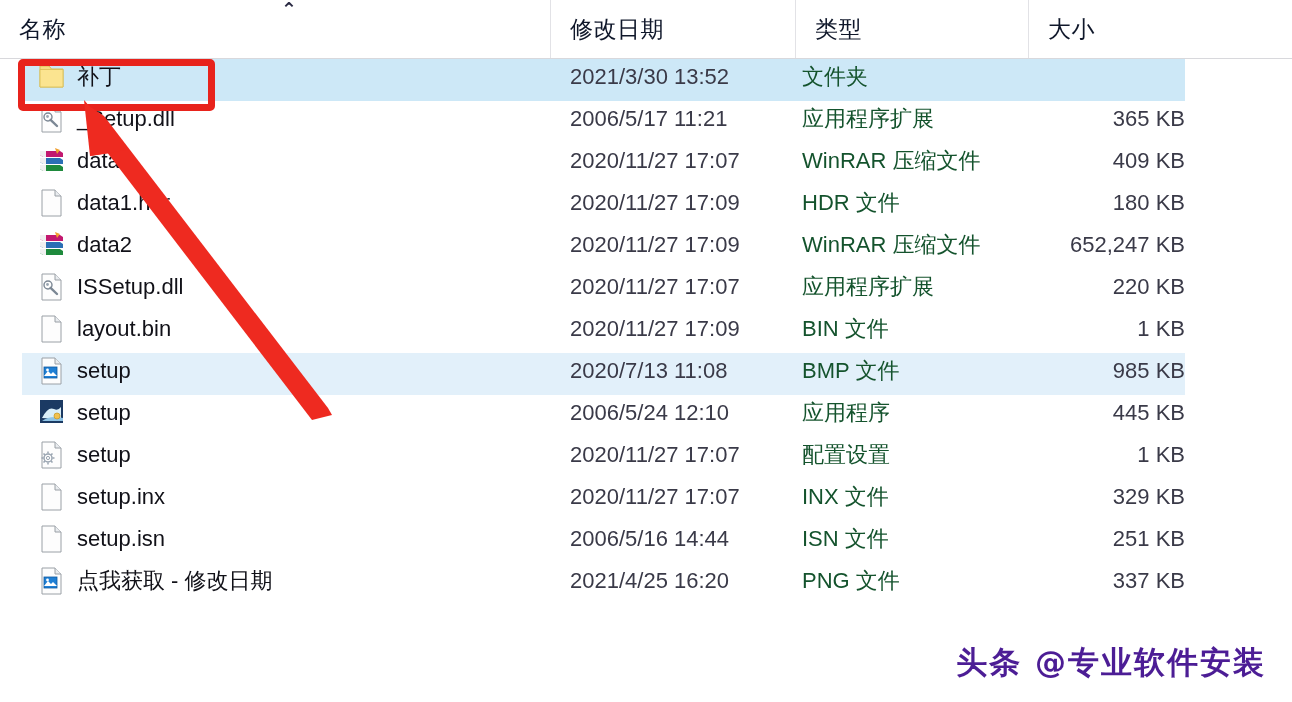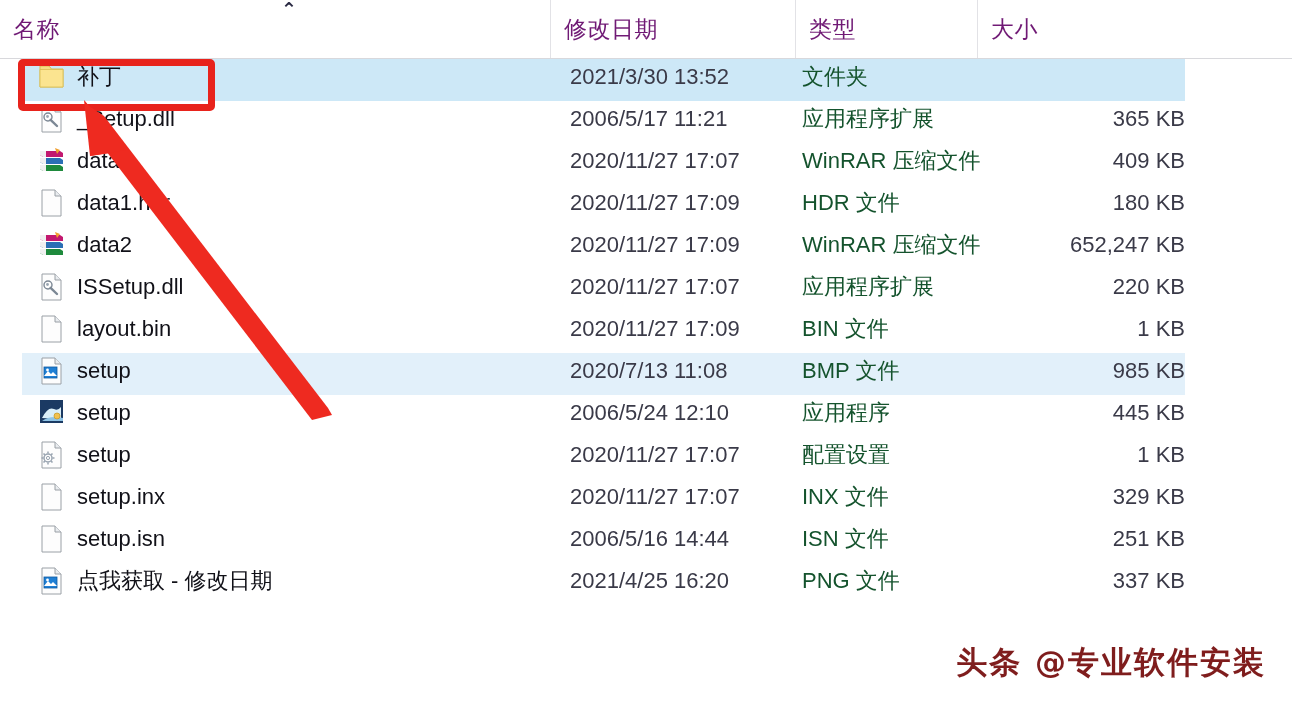--- a/index.html
+++ b/index.html
@@ -36,24 +36,24 @@
     position: absolute;
     top: 0;
     height: 58px;
     box-sizing: border-box;
     border-left: 1px solid #e2e2e6;
     display: flex;
     align-items: center;
   }
   .col-head:first-child { border-left: none; }
   .col-head-label {
-    color: #701a75;
+    color: #0f172a;
     font-size: 23px;
     letter-spacing: 0.5px;
-    padding-left: 13px;
+    padding-left: 19px;
     white-space: nowrap;
   }
   #sort-indicator {
     position: absolute;
     left: 278px;
     top: 2px;
     width: 22px;
     height: 16px;
     color: #2b2b44;
     font-size: 19px;
@@ -139,21 +139,21 @@
     pointer-events: none;
   }
 
   
   #watermark {
     position: absolute;
     right: 26px;
     bottom: 18px;
     font-size: 31px;
     font-weight: 700;
-    color: #7f1d1d;
+    color: #4c1d95;
     letter-spacing: 2px;
     white-space: nowrap;
     font-family: "DejaVu Sans", "Liberation Sans", sans-serif;
     margin-top: 14px;
   }
 </style>
 </head>
 <body>
 
 <div id="explorer">
@@ -161,21 +161,21 @@
   <div id="col-header">
     <div class="col-head" style="left:0px;width:550px;">
       <span class="col-head-label">名称</span>
     </div>
     <div class="col-head" style="left:550px;width:245px;">
       <span class="col-head-label">修改日期</span>
     </div>
     <div class="col-head" style="left:795px;width:233px;">
       <span class="col-head-label">类型</span>
     </div>
-    <div class="col-head" style="left:977px;width:162px;">
+    <div class="col-head" style="left:1028px;width:162px;">
       <span class="col-head-label">大小</span>
     </div>
     <div id="sort-indicator">⌃</div>
   </div>
 
   <div id="rows">
       <div class="row selected">
         <div class="row-bg"></div>
         <div class="cell cell-name">
           <span class="icon">

